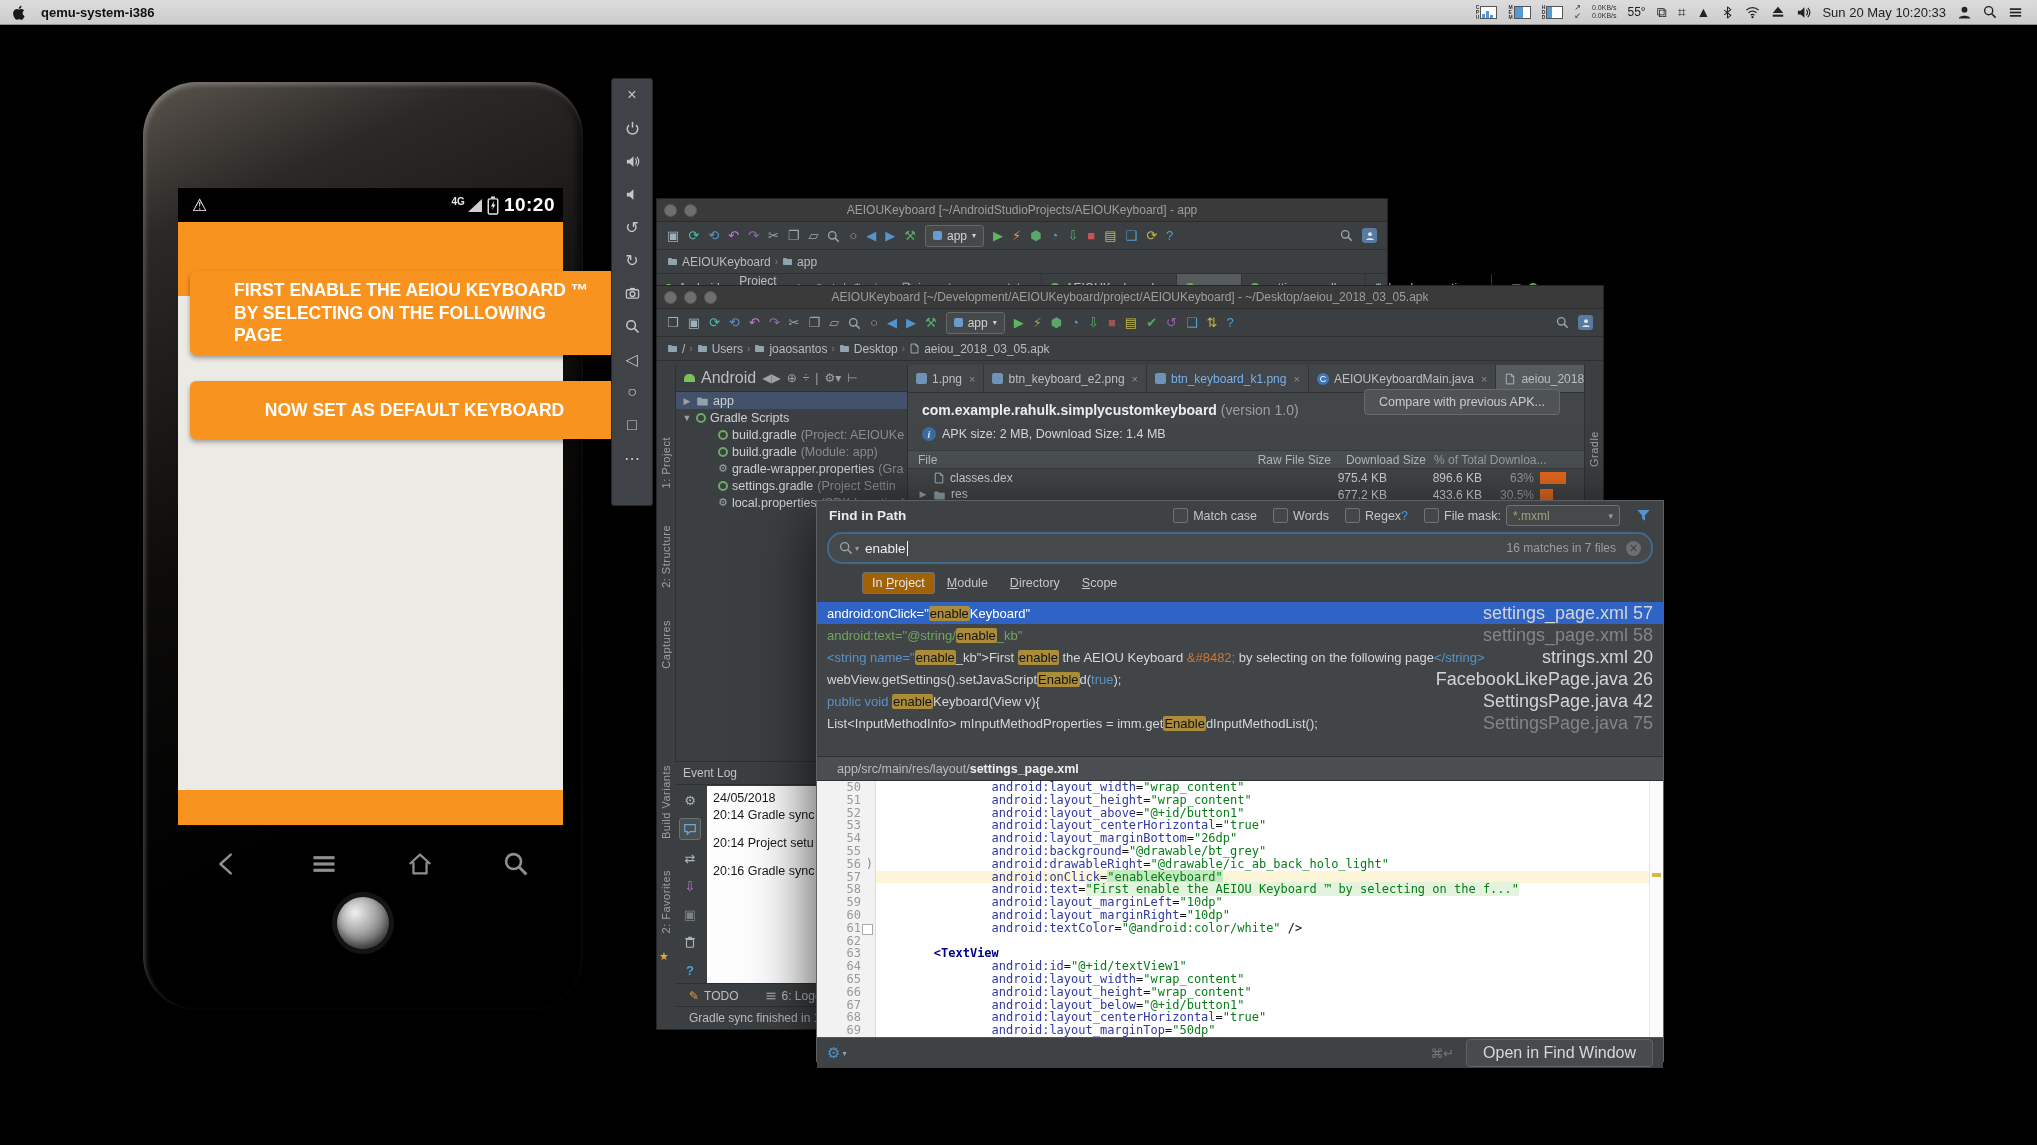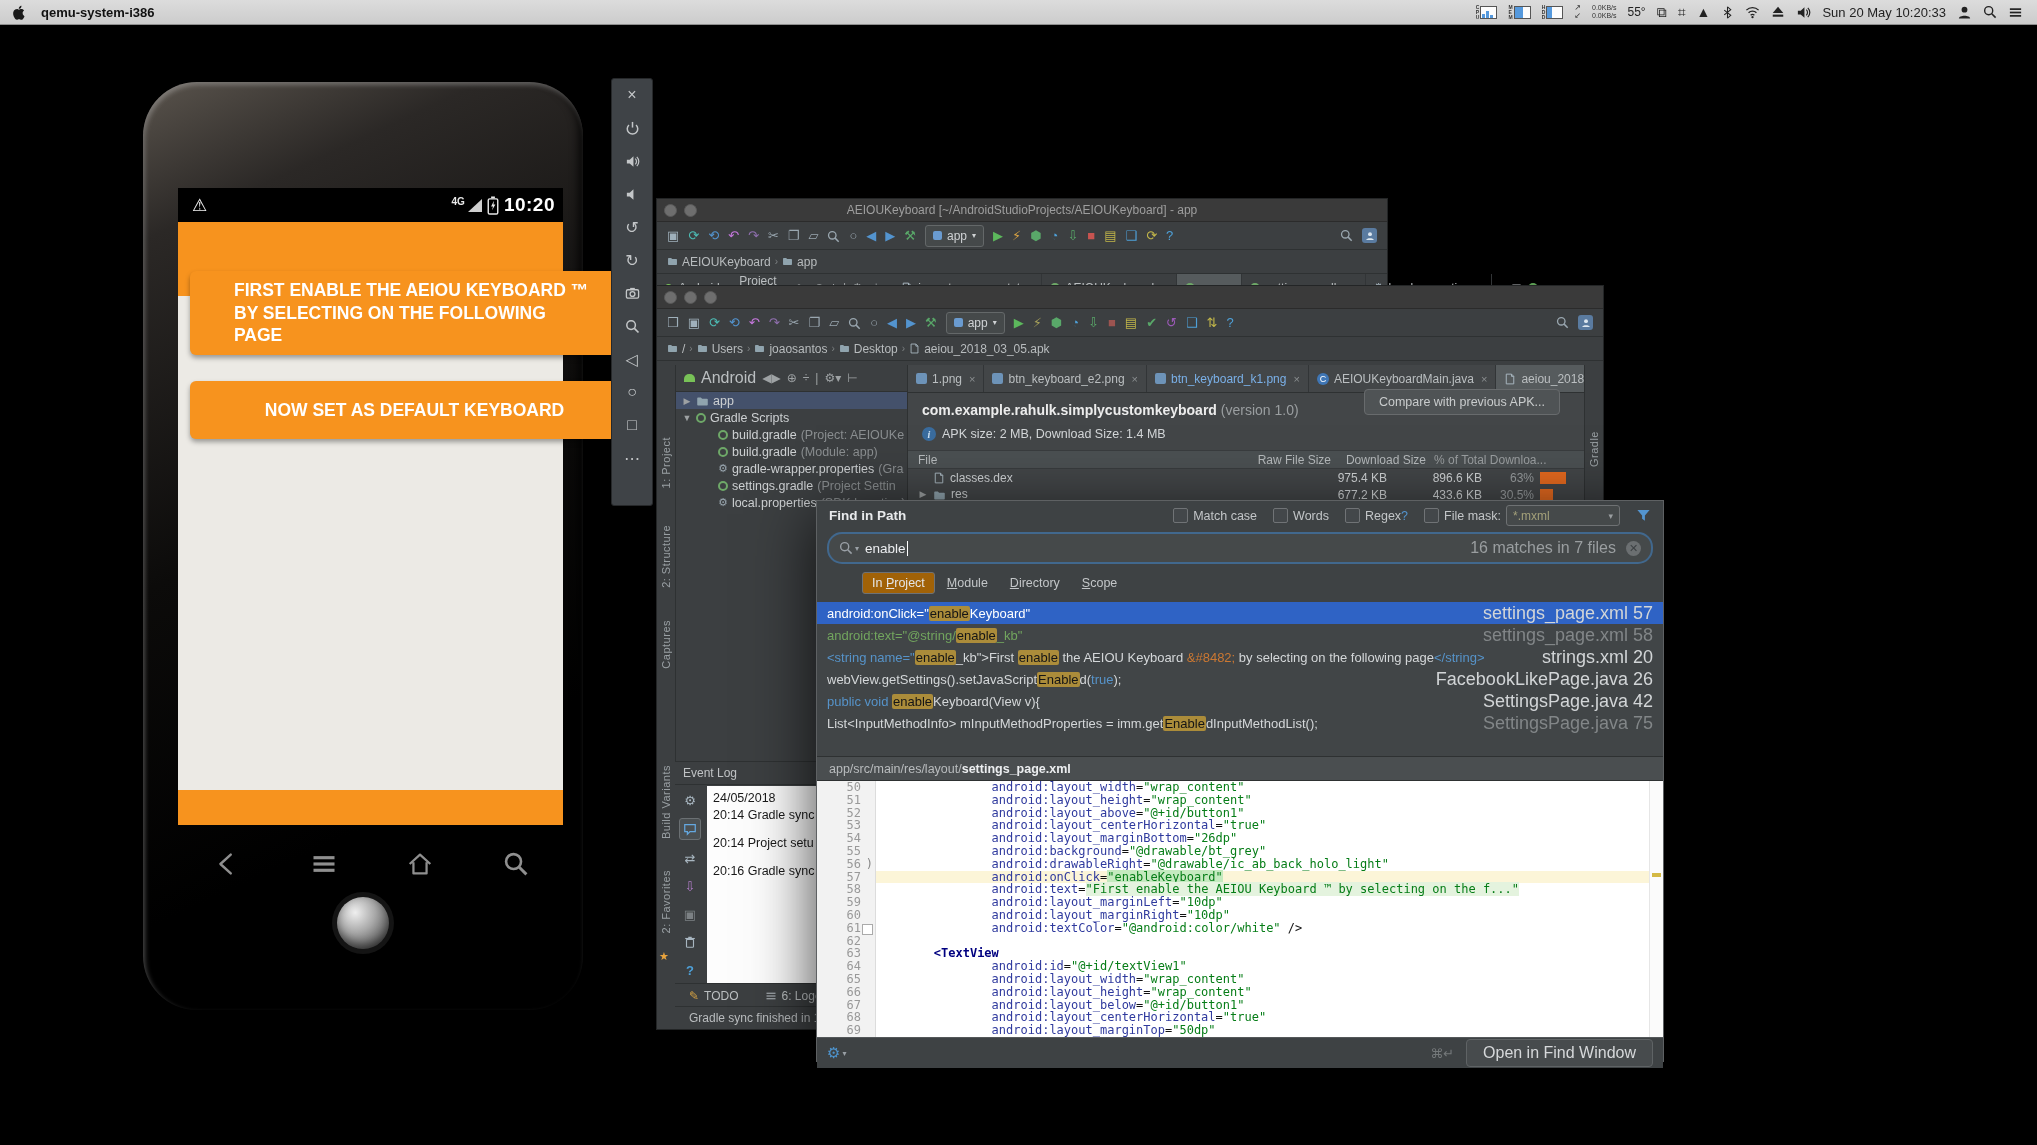--- a/index.html
+++ b/index.html
@@ -131,37 +131,37 @@
   #findopts{margin-left:auto;display:flex;align-items:center;gap:16px;font-size:12.5px;color:#c3c6c8;}
   .fopt{display:flex;align-items:center;gap:5px;}
   .cbx{width:13px;height:13px;background:#43474a;border:1px solid #707376;border-radius:2px;}
   .maskbox{width:100px;height:19px;background:#45494a;border:1px solid #6e7173;border-radius:3px;
            display:flex;align-items:center;padding:0 6px;color:#a3a07a;font-size:12px;justify-content:space-between;}
   .maskbox .dd{color:#9a9ea0;font-size:9px;}
   #searchrow{padding:2px 10px 6px 10px;}
   #searchfield{height:28px;background:#45494a;border:2px solid #41688e;border-radius:15px;display:flex;align-items:center;padding:0 10px;}
   #searchfield .q{font-size:13.5px;color:#eceef0;margin-left:6px;}
   .caret{display:inline-block;width:1px;height:15px;background:#fff;margin-left:1px;vertical-align:text-bottom;}
-  #matchcount{margin-left:auto;font-size:16px;color:#9a9ea0;}
+  #matchcount{margin-left:auto;font-size:12px;color:#9a9ea0;}
   #clearx{width:15px;height:15px;border-radius:50%;background:#6b6f71;color:#3c4043;font-size:11px;font-weight:bold;
           display:flex;align-items:center;justify-content:center;margin-left:10px;}
   #scoperow{display:flex;align-items:center;gap:2px;padding:2px 12px 8px;font-size:12.5px;color:#c3c6c8;}
   .scope{padding:3px 9px;border-radius:3px;border:1px solid transparent;}
   .scope.sel{background:#a16207;border-color:#6e7276;color:#e4e6e8;margin-left:33px;}
   #results{height:154px;background:#414547;overflow:hidden;}
   .rrow{height:22px;display:flex;align-items:center;padding:0 10px;font-size:13px;white-space:nowrap;}
   .rrow.sel{background:#2f63c5;}
   .rrow .code{overflow:hidden;}
   .rrow .floc{margin-left:auto;font-size:18px;color:#d2d5d7;padding-left:20px;flex:none;}
   .rrow .floc.dim{color:#828688;}
   .s-pl{color:#d4d7d9;} .rrow.sel .s-pl,.rrow.sel .s-blu,.rrow.sel .s-kw{color:#fff;}
   .s-grn{color:#72a55e;} .s-blu{color:#5693c9;} .s-orn{color:#cc7832;} .s-kw{color:#5693c9;}
   .s-hl{background:#ab8c3a;color:#151515;border-radius:2px;padding:0 1px;}
   #pathbar{height:23px;background:#4a4e50;border-top:1px solid #2e3132;border-bottom:1px solid #2e3132;
-           display:flex;align-items:center;padding-left:12px;font-size:12.5px;color:#b9bcbe;}
+           display:flex;align-items:center;padding-left:20px;font-size:12.5px;color:#b9bcbe;}
   #pathbar b{color:#eceef0;}
   #preview{height:256px;background:#ffffff;position:relative;overflow:hidden;display:flex;
            font-family:"DejaVu Sans Mono","Liberation Mono",monospace;font-size:12px;}
   #gutter{width:58px;background:#f2f2f2;border-right:1px solid #dcdcdc;color:#999;text-align:right;flex:none;}
   .gl{height:12.8px;line-height:12.8px;padding-right:14px;position:relative;}
   .gl .fold{position:absolute;right:2px;top:0;color:#888;}
   .gl .swatch{position:absolute;right:2px;top:2px;width:9px;height:9px;background:#fff;border:1px solid #aaa;}
   #codearea{flex:1;position:relative;}
   .cl{height:12.8px;line-height:12.8px;white-space:pre;}
   .cl.cur{background:#fcf5d8;}
@@ -517,20 +517,21 @@
           </span>
         </span>
     </div>
   </div>
 
   <div id="win2" class="abs ide">
     <div class="titlebar">
       <span class="tl"></span>
       <span class="tl"></span>
       <span class="tl"></span>
+      <span class="wtitle">AEIOUKeyboard [~/Development/AEIOUKeyboard/project/AEIOUKeyboard] - ~/Desktop/aeiou_2018_03_05.apk</span>
     </div>
     <div class="toolbar">
         <span class="tbi" style="color: rgb(159, 176, 187);">❒</span>
         <span class="tbi" style="color: rgb(159, 176, 187);">▣</span>
         <span class="tbi" style="color: rgb(77, 188, 180);">⟳</span>
         <span class="tbi" style="color: rgb(83, 148, 207);">⟲</span>
         <span class="tbi" style="color: rgb(198, 120, 221);">↶</span>
         <span class="tbi" style="color: rgb(143, 111, 174);">↷</span>
         <span class="tbi" style="color: rgb(154, 167, 176);">✂</span>
         <span class="tbi" style="color: rgb(154, 167, 176);">❐</span>

